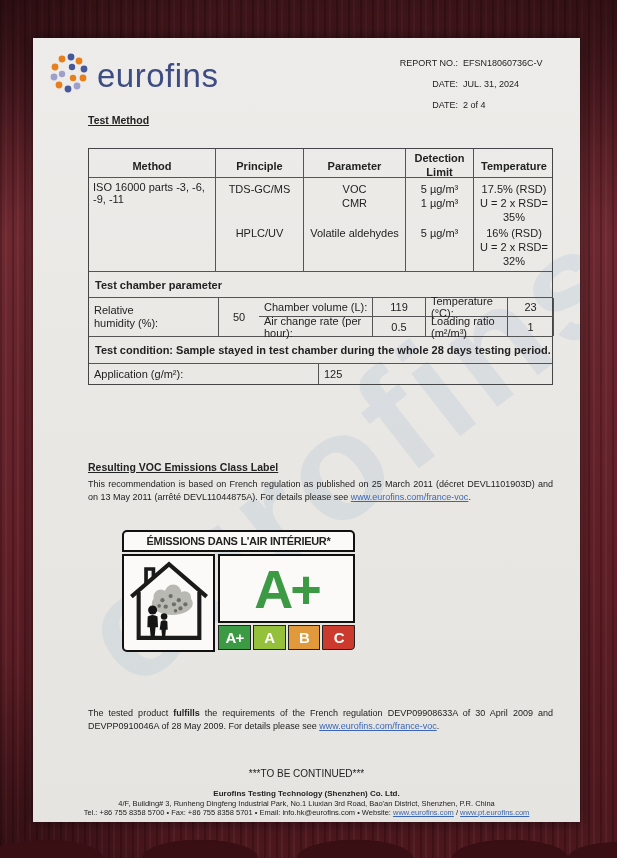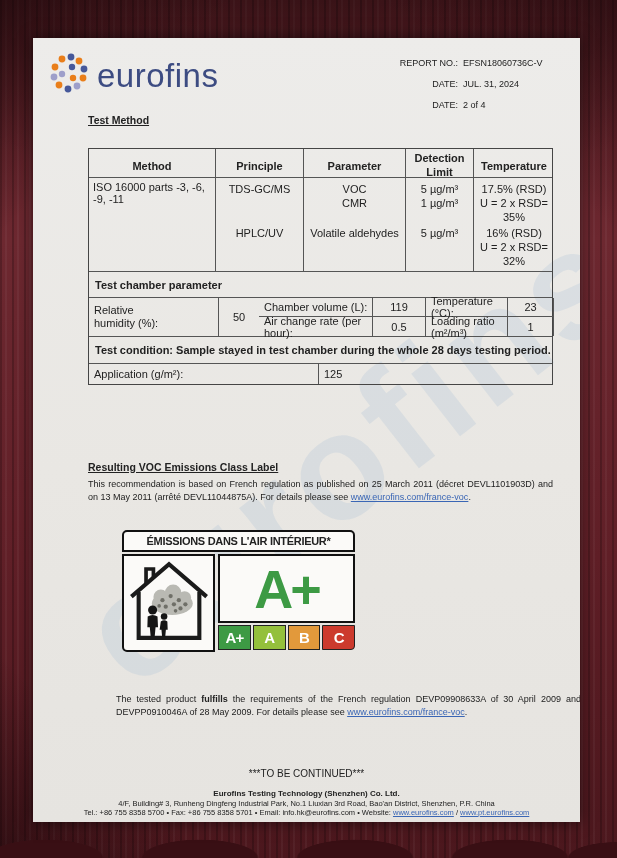--- a/index.html
+++ b/index.html
@@ -74,21 +74,21 @@
   .chamber .val{justify-content:center;padding-left:0;}
   .chamber .nb{border-bottom:none;}
   .chamber .span2{grid-row:1 / span 2;}
   .chamber .lastcol{border-right:none;}
   .conditionrow{height:27px;display:flex;align-items:center;padding-left:6px;font-weight:bold;box-sizing:border-box;border-bottom:1px solid #555;}
   .approw{grid-template-columns:230px 235px;height:20px;border-bottom:none;}
   .approw .cell{display:flex;align-items:center;padding:0 0 0 5px;}
   
   .para{position:absolute;left:55px;width:465px;font-size:9px;line-height:1.4;text-align:justify;}
   .p-resulting{top:440px;}
-  .p-fulfills{top:655px;margin-left:28px;}
+  .p-fulfills{top:669px;}
   a.doclink{color:#3a66b5;text-decoration:underline;cursor:pointer;}
   
   .voc{position:absolute;left:89px;top:492px;width:233px;height:122px;}
   .voc-title{
     height:22px;border:2px solid #111;border-radius:5px 5px 0 0;background:#fbfaf8;
     display:flex;align-items:center;justify-content:center;
     font-weight:bold;font-size:11px;letter-spacing:-.3px;box-sizing:border-box;white-space:nowrap;
   }
   .voc-main{display:flex;margin-top:2px;height:98px;}
   .voc-house{

